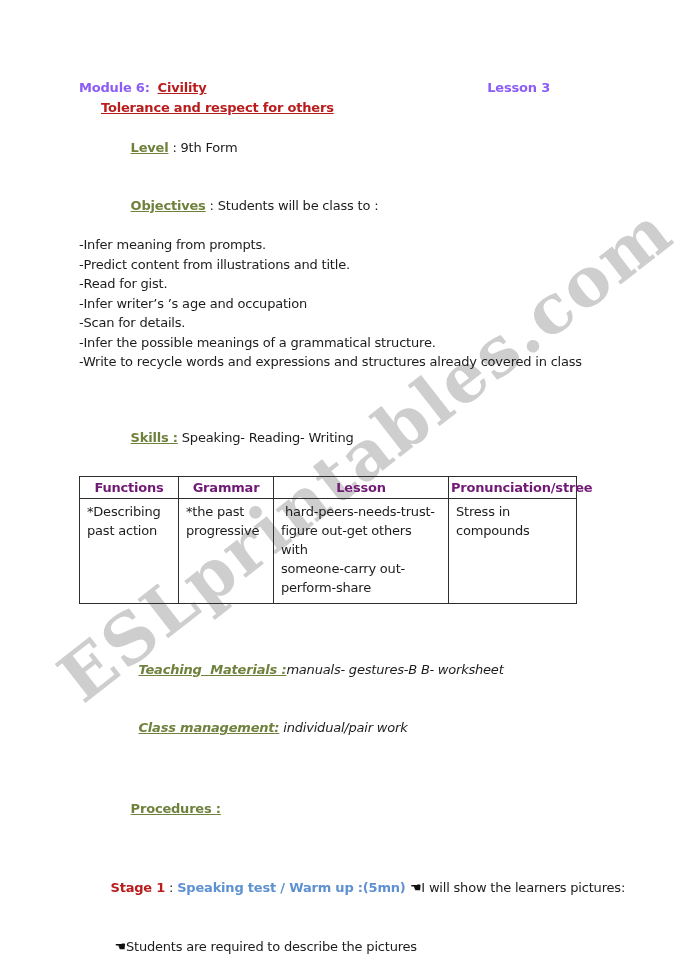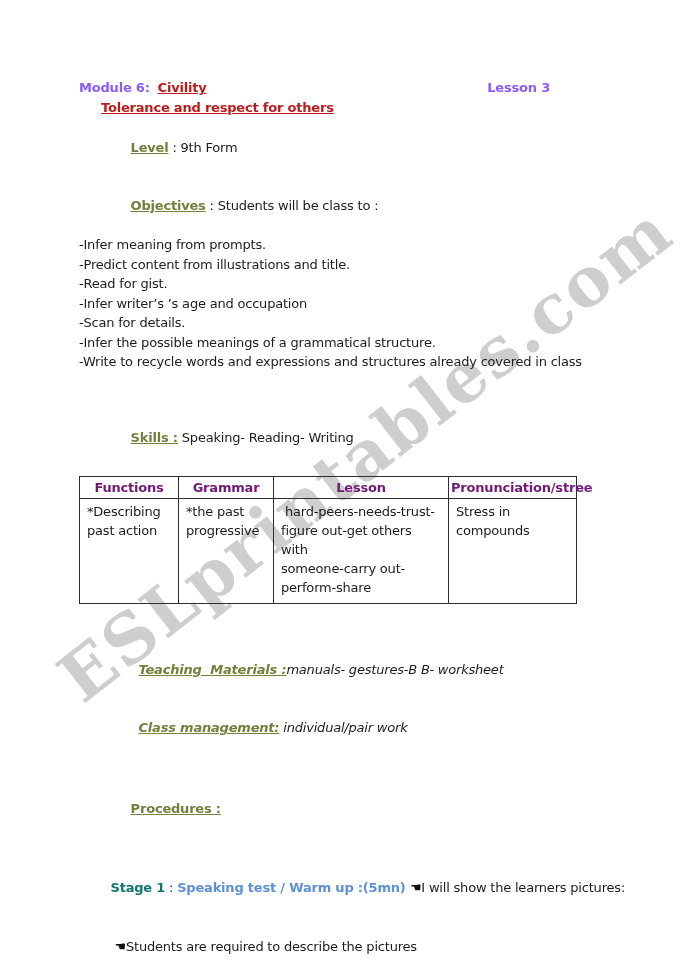--- a/index.html
+++ b/index.html
@@ -13,21 +13,21 @@
     color:#c6c6c6;opacity:0.85;letter-spacing:2px;white-space:nowrap;
     transform:rotate(-38deg);transform-origin:0 50%;
     user-select:none;pointer-events:none;
   }
   .content{position:absolute;left:79px;top:78px;width:566px;z-index:1;}
   .line{white-space:pre-wrap;line-height:19.5px;min-height:19.5px;}
   .bold{font-weight:700;}
   .red{color:#8b5cf6;font-weight:700;}
   .navy{color:#b91c1c;font-weight:700;}
   .green{color:#6f813c;font-weight:700;padding-left:28px;}
-  .orange{color:#0f766e;font-weight:700;}
+  .orange{color:#b91c1c;font-weight:700;}
   .blue{color:#5d91d1;font-weight:700;}
   .u{text-decoration:underline;}
   .header-row{display:flex;justify-content:space-between;padding-right:95px;line-height:20px;white-space:pre-wrap;}
   .subtitle{text-align:left;padding-left:22px;line-height:20px;}
   .hand{font-size:13px;color:#111;}
   .skills-line{margin-top:37px;}
   table.skills{border-collapse:collapse;margin-top:9px;table-layout:fixed;width:497px;}
   table.skills th,table.skills td{border:1.6px solid #2e2e2e;}
   table.skills th{color:#701a75;font-weight:700;text-align:center;padding:3px 2px;font-size:13px;}
   table.skills td{vertical-align:top;padding:3px 7px 6px 7px;white-space:pre-wrap;line-height:19px;}

